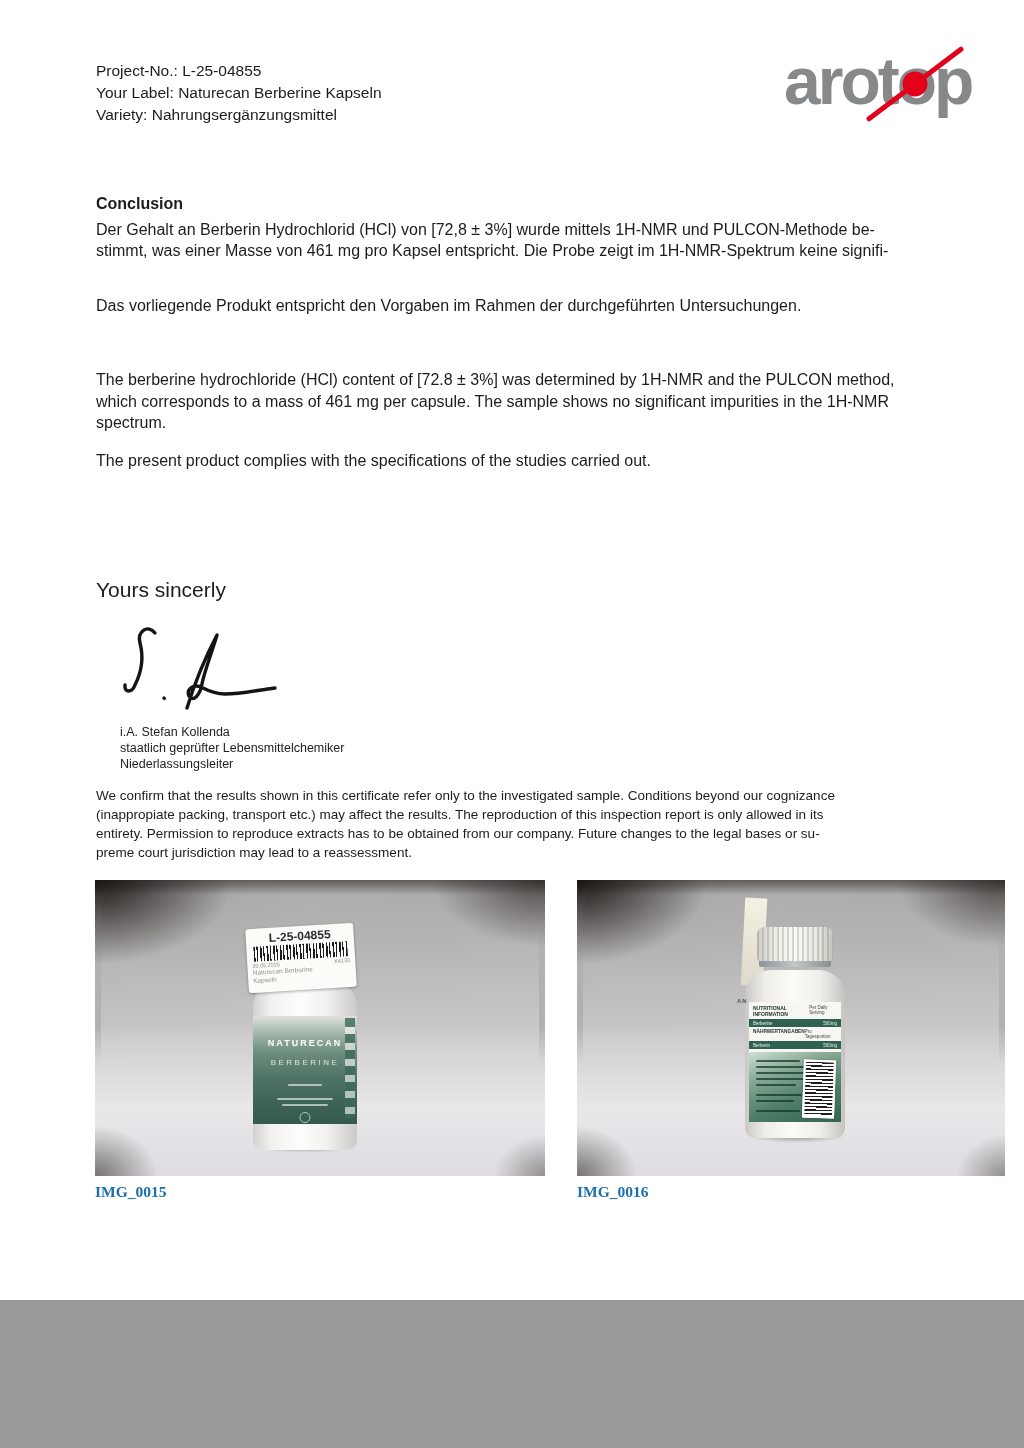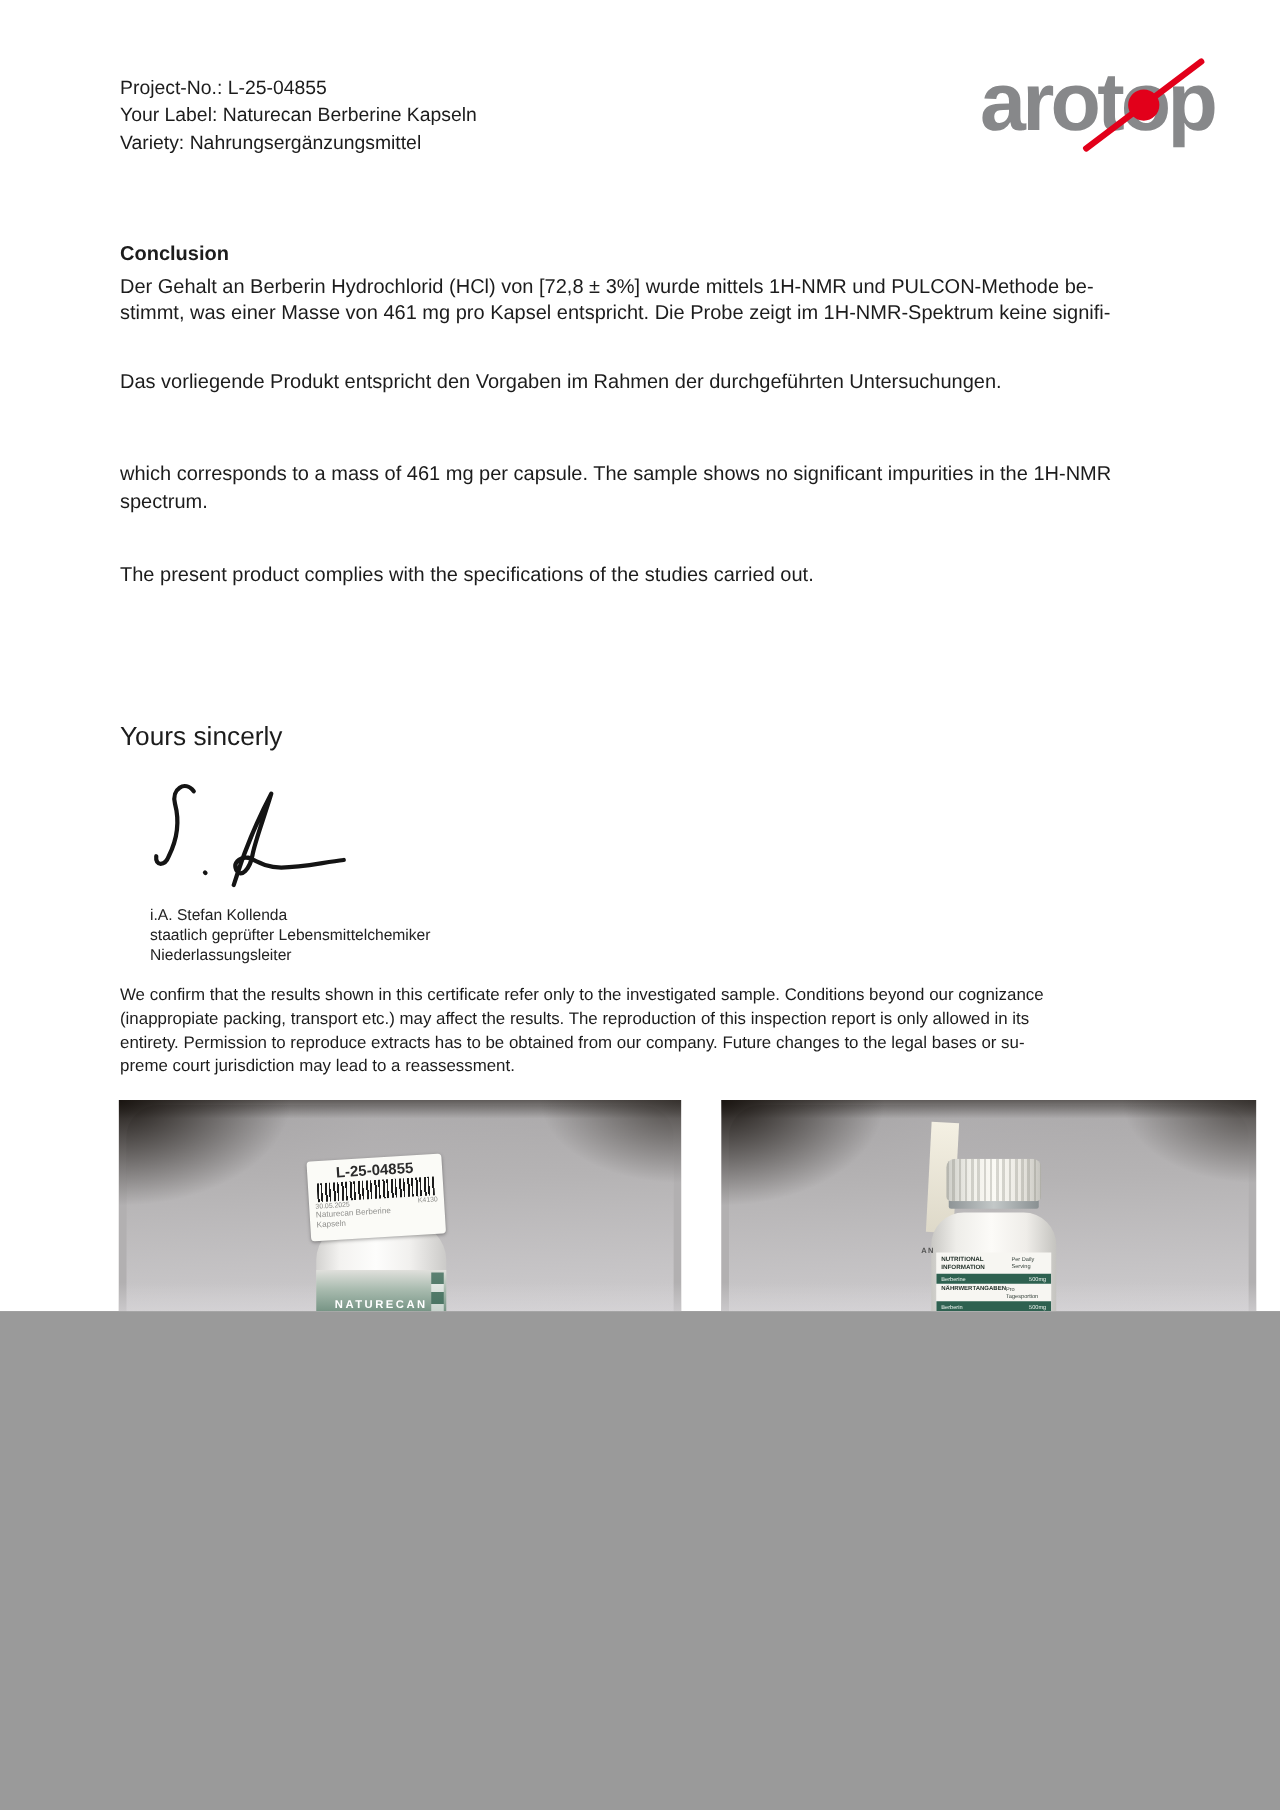--- a/index.html
+++ b/index.html
@@ -1,17 +1,17 @@
 <!DOCTYPE html>
 <html><head>
 <meta charset="utf-8">
 <style>
   html,body { margin:0; padding:0; background:#9a9a9a; }
   .page {
-    position:relative; width:1024px; height:1049px; margin:0 auto;
+    position:relative; width:1024px; height:1300px; margin:0 auto;
     background:#ffffff; overflow:hidden;
     font-family:"Liberation Sans", sans-serif; color:#1c1c1c;
   }
 
   
   .header { position:absolute; left:96px; top:60px; font-size:15.5px; line-height:22px; }
 
   
   .logo { position:absolute; left:784px; top:22px; height:92px;
           display:flex; align-items:flex-end;
@@ -154,20 +154,21 @@
 
   <div class="h-conclusion">Conclusion</div>
 
   <div class="para p-de">
     <div>Der Gehalt an Berberin Hydrochlorid (HCl) von [72,8 ± 3%] wurde mittels 1H-NMR und PULCON-Methode be-</div>
     <div>stimmt, was einer Masse von 461 mg pro Kapsel entspricht. Die Probe zeigt im 1H-NMR-Spektrum keine signifi-</div>
   </div>
   <div class="para p-de2">Das vorliegende Produkt entspricht den Vorgaben im Rahmen der durchgeführten Untersuchungen.</div>
 
   <div class="para p-en">
+    <div>The berberine hydrochloride (HCl) content of [72.8 ± 3%] was determined by 1H-NMR and the PULCON method,</div>
     <div>which corresponds to a mass of 461 mg per capsule. The sample shows no significant impurities in the 1H-NMR</div>
     <div>spectrum.</div>
   </div>
   <div class="para p-en2">The present product complies with the specifications of the studies carried out.</div>
 
   <div class="closing">Yours sincerly</div>
 
   <svg class="signature-svg" width="185" height="102" viewBox="0 0 185 102">
     <g fill="none" stroke="#141414" stroke-width="3.4" stroke-linecap="round" stroke-linejoin="round">
       <path d="M63,17 C56,8 45,15 48,27 C52,42 49,57 43,69 C40,77 32,77 33,69"></path>

